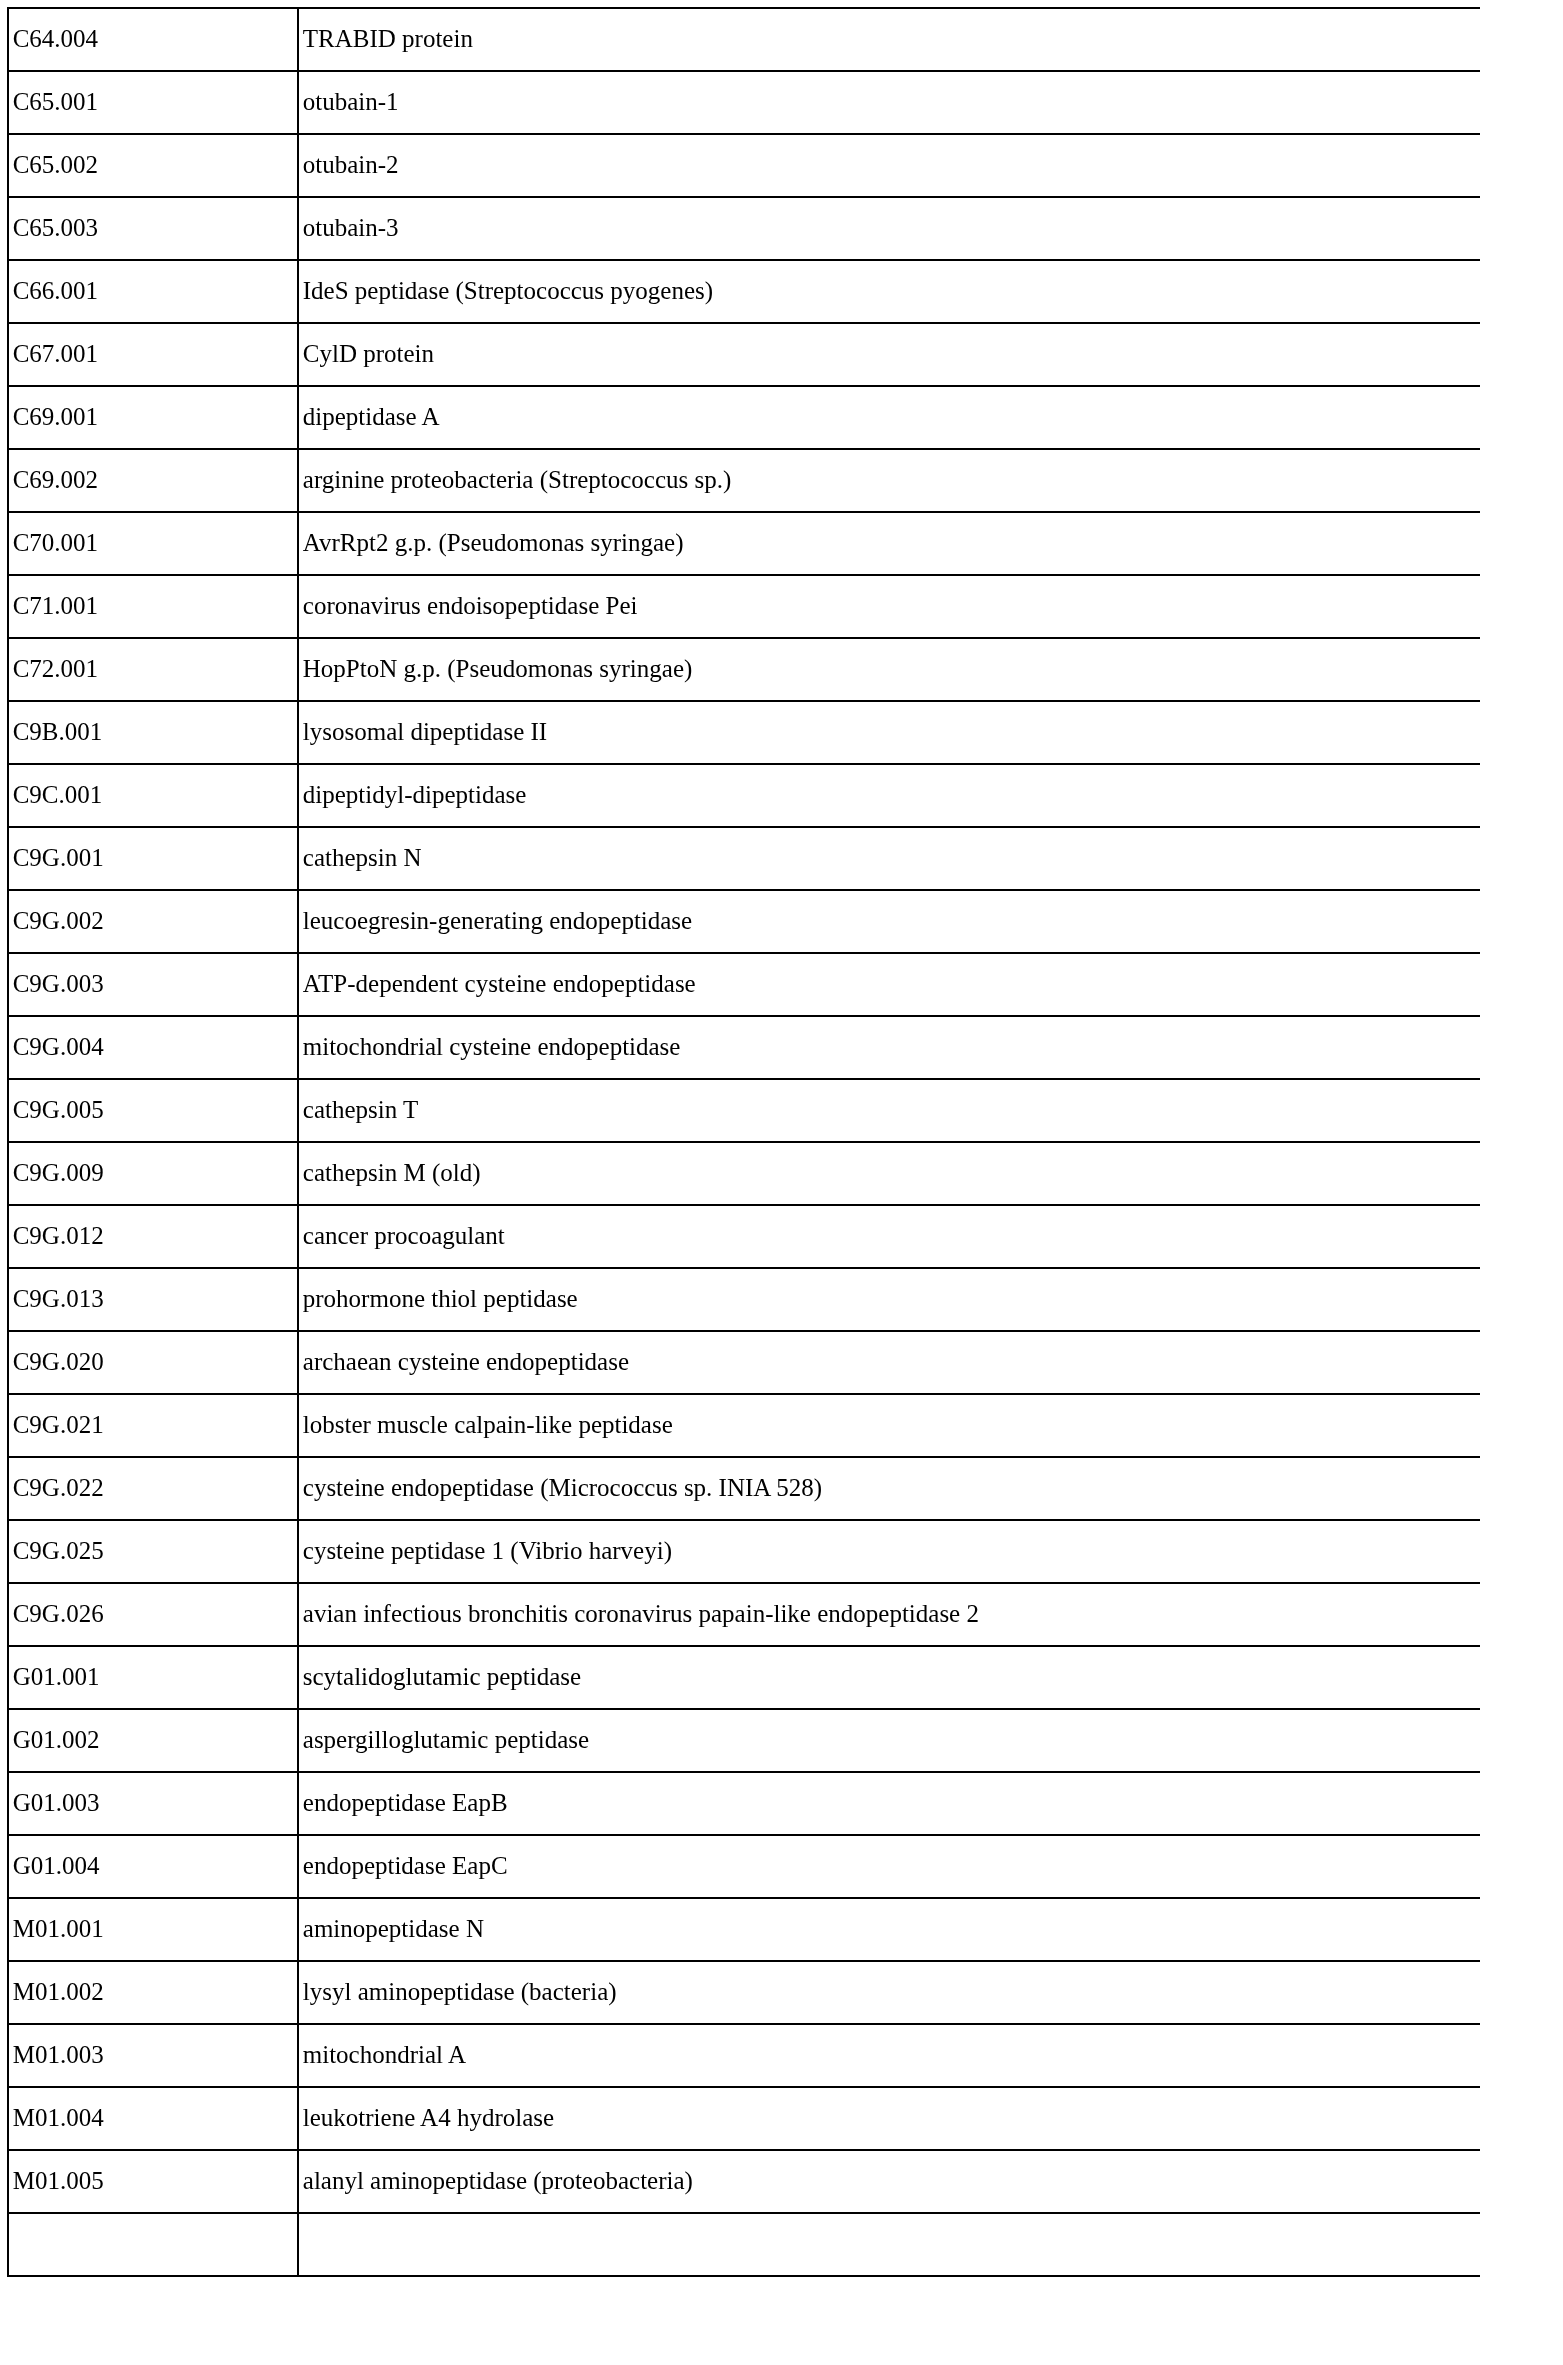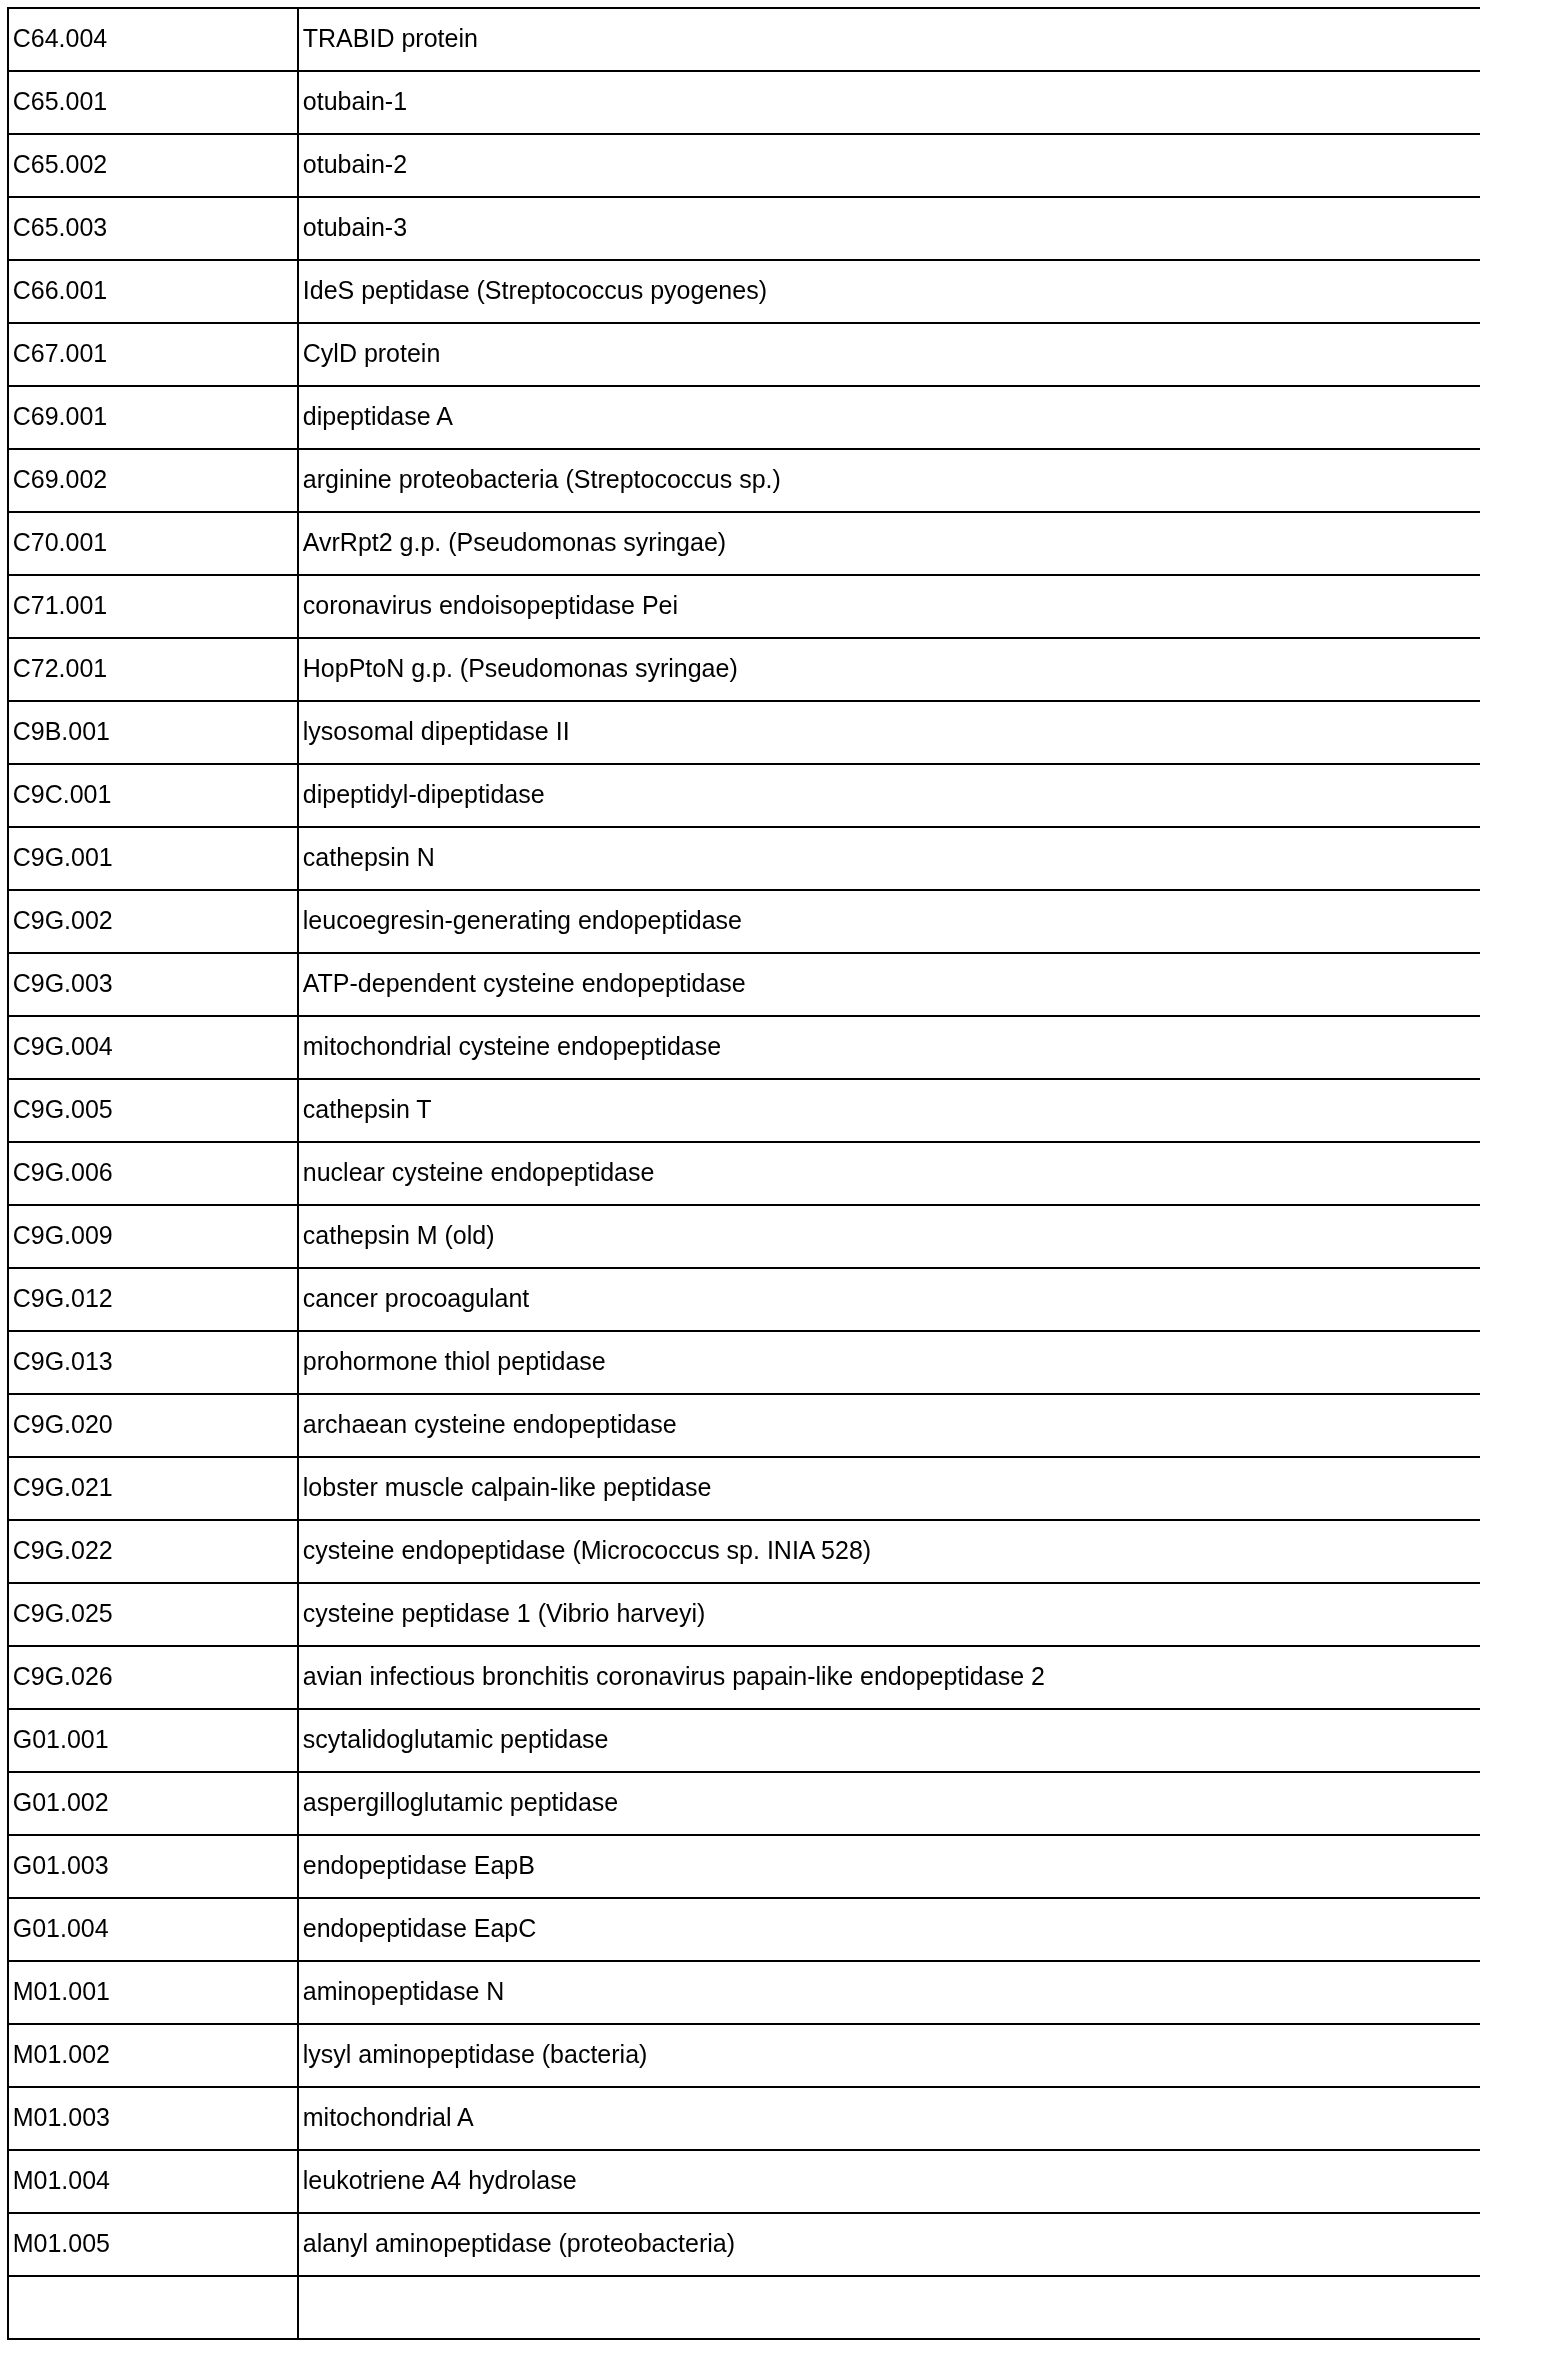--- a/index.html
+++ b/index.html
@@ -6,21 +6,21 @@
     margin: 0;
     padding: 0;
     background: #ffffff;
   }
   .page {
     position: relative;
     width: 1480px;
     height: 2366px;
     overflow: hidden;
     background: #ffffff;
-    font-family: Liberation Sans, sans-serif;
+    font-family: Liberation Serif, serif;
   }
   table.peptidase-table {
     border-collapse: collapse;
     table-layout: fixed;
     margin: 6.6px 0 0 6.6px;
     width: 1550px;
     background: #ffffff;
   }
   table.peptidase-table td {
     border: 2.5px solid #000000;
@@ -117,24 +117,20 @@
         </tr>
         <tr>
           <td class="id-cell">C9G.004</td>
           <td class="name-cell">mitochondrial cysteine endopeptidase</td>
         </tr>
         <tr>
           <td class="id-cell">C9G.005</td>
           <td class="name-cell">cathepsin T</td>
         </tr>
         <tr>
-          <td class="id-cell">C9G.006</td>
-          <td class="name-cell">nuclear cysteine endopeptidase</td>
-        </tr>
-        <tr>
           <td class="id-cell">C9G.009</td>
           <td class="name-cell">cathepsin M (old)</td>
         </tr>
         <tr>
           <td class="id-cell">C9G.012</td>
           <td class="name-cell">cancer procoagulant</td>
         </tr>
         <tr>
           <td class="id-cell">C9G.013</td>
           <td class="name-cell">prohormone thiol peptidase</td>

